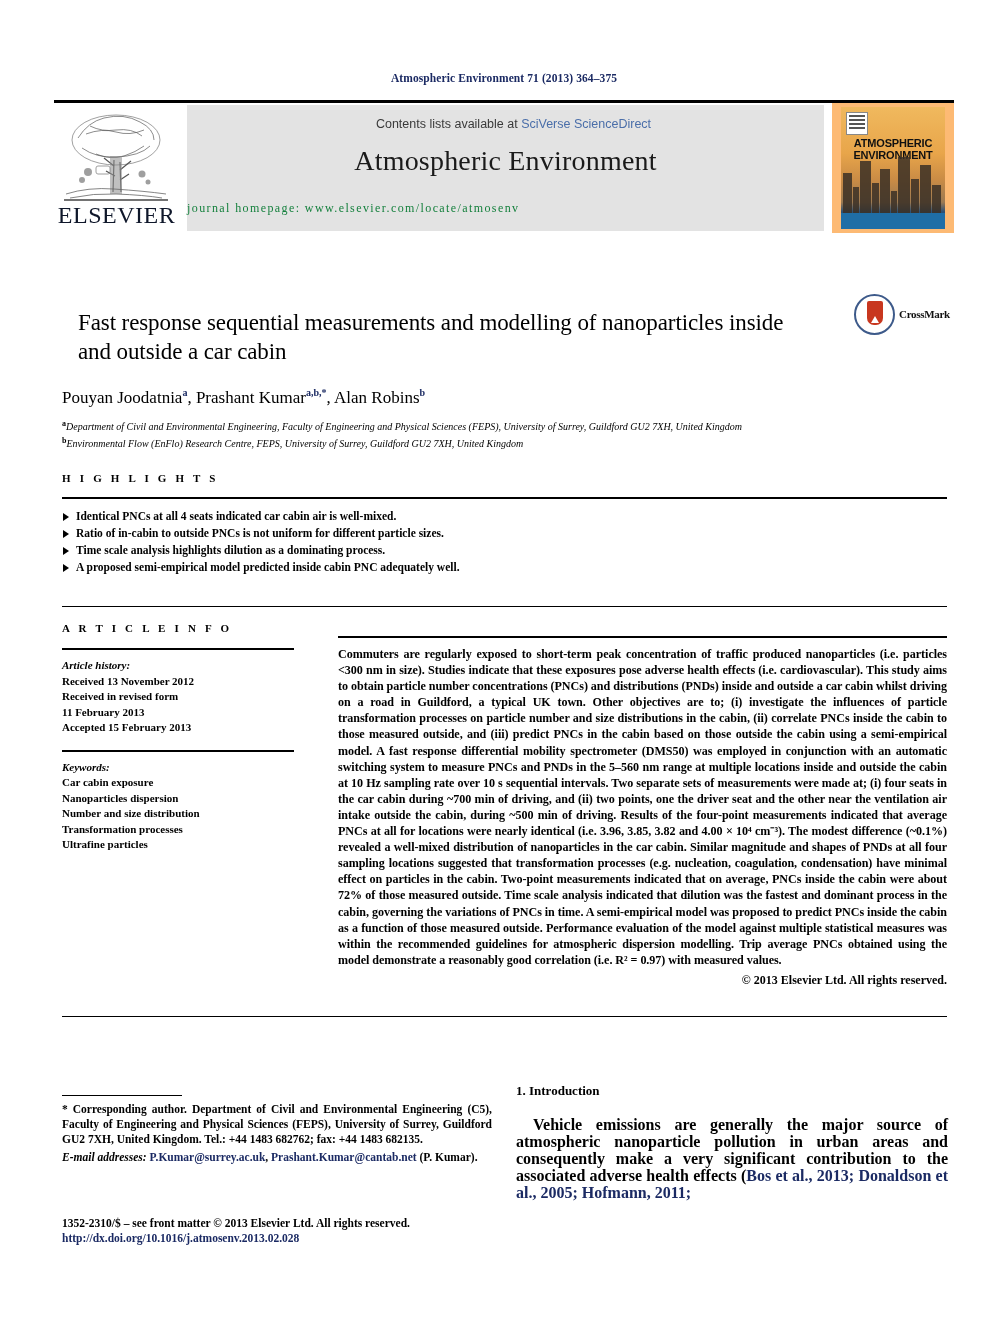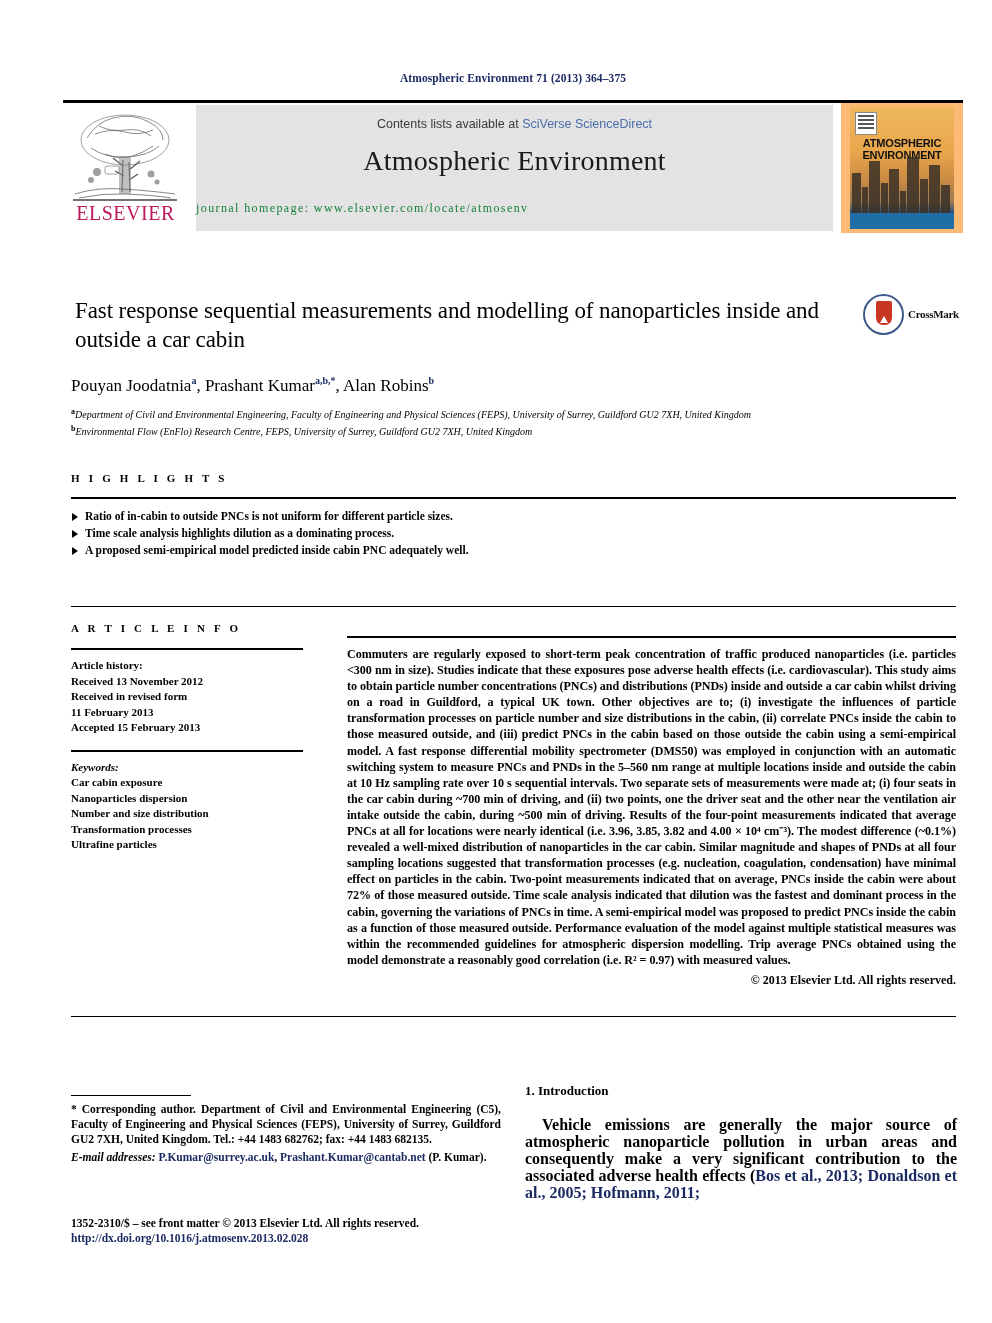--- a/index.html
+++ b/index.html
@@ -10,21 +10,21 @@
   body {
     width: 992px;
     height: 1323px;
     font-family: "Liberation Serif", "DejaVu Serif", serif;
     color: #000000;
     position: relative;
     overflow: hidden;
   }
   .page {
     position: absolute;
-    left: 17px; top: 0;
+    left: 8px; top: 0;
     width: 817px;
     height: 1323px;
   }
 
   
   .runhead {
     position: absolute;
     left: 0; top: 72px;
     width: 992px;
     text-align: center;
@@ -53,40 +53,41 @@
     left: 6px; top: 2px;
     width: 112px;
     height: 92px;
   }
   .elsevier-word {
     position: absolute;
     left: 0; top: 94px;
     width: 125px;
     text-align: center;
     font-family: "Liberation Serif", serif;
-    font-size: 20px;
+    font-size: 24px;
     letter-spacing: 0.5px;
-    color: #be185d;
+    color: #0f172a;
     font-weight: 400;
   }
   .grey-band {
     position: absolute;
     left: 133px; top: 2px;
     width: 637px;
     height: 126px;
     background: #e3e3e3;
   }
   .contents-line {
     position: absolute;
     left: 0; top: 12px;
     width: 637px;
     text-align: center;
     font-family: "Liberation Sans", sans-serif;
     font-size: 12.5px;
     color: #3a3a3a;
+    padding-left: 8px;
   }
   .contents-line .sd {
     color: #4a6ea9;
   }
   .journal-title {
     position: absolute;
     left: 0; top: 40px;
     width: 637px;
     text-align: center;
     font-family: "Liberation Serif", serif;
@@ -162,21 +163,21 @@
     background: #1f6ea6;
   }
 
   
   .title-block {
     position: absolute;
     left: 54px; top: 292px;
     width: 770px;
   }
   h1.paper-title {
-    margin: 4px;
+    margin: 16px;
     font-family: "Liberation Serif", serif;
     font-size: 23px;
     font-weight: 400;
     line-height: 29px;
     color: #000;
     letter-spacing: -0.1px;
   }
   .authors {
     margin: 16px 0 0 0;
     font-family: "Liberation Serif", serif;
@@ -307,20 +308,21 @@
     border-top: 2px solid #000;
   }
   .hist {
     margin-top: 8px;
     font-family: "Liberation Serif", serif;
     font-size: 11px;
     line-height: 15.5px;
     font-weight: bold;
   }
   .hist .lbl {
+    font-style: italic;
     font-weight: bold;
   }
   .info-col .rule2 {
     margin-top: 14px;
     border-top: 2px solid #000;
   }
   .kw {
     margin-top: 8px;
     font-family: "Liberation Serif", serif;
     font-size: 11px;
@@ -515,20 +517,21 @@
     <div class="cm-circle">
       <div class="cm-shield"></div>
     </div>
     <div class="cm-text">CrossMark</div>
   </div>
 
   <div class="highlights">
     <div class="sec-head">H I G H L I G H T S</div>
     <div class="hl-rule"></div>
     <ul class="hl-list">
+      <li>Identical PNCs at all 4 seats indicated car cabin air is well-mixed.</li>
       <li>Ratio of in-cabin to outside PNCs is not uniform for different particle sizes.</li>
       <li>Time scale analysis highlights dilution as a dominating process.</li>
       <li>A proposed semi-empirical model predicted inside cabin PNC adequately well.</li>
     </ul>
   </div>
   <div class="hl-bottom-rule"></div>
 
   <div class="info-col">
     <div class="sec-head">A R T I C L E  I N F O</div>
     <div class="rule1"></div>

